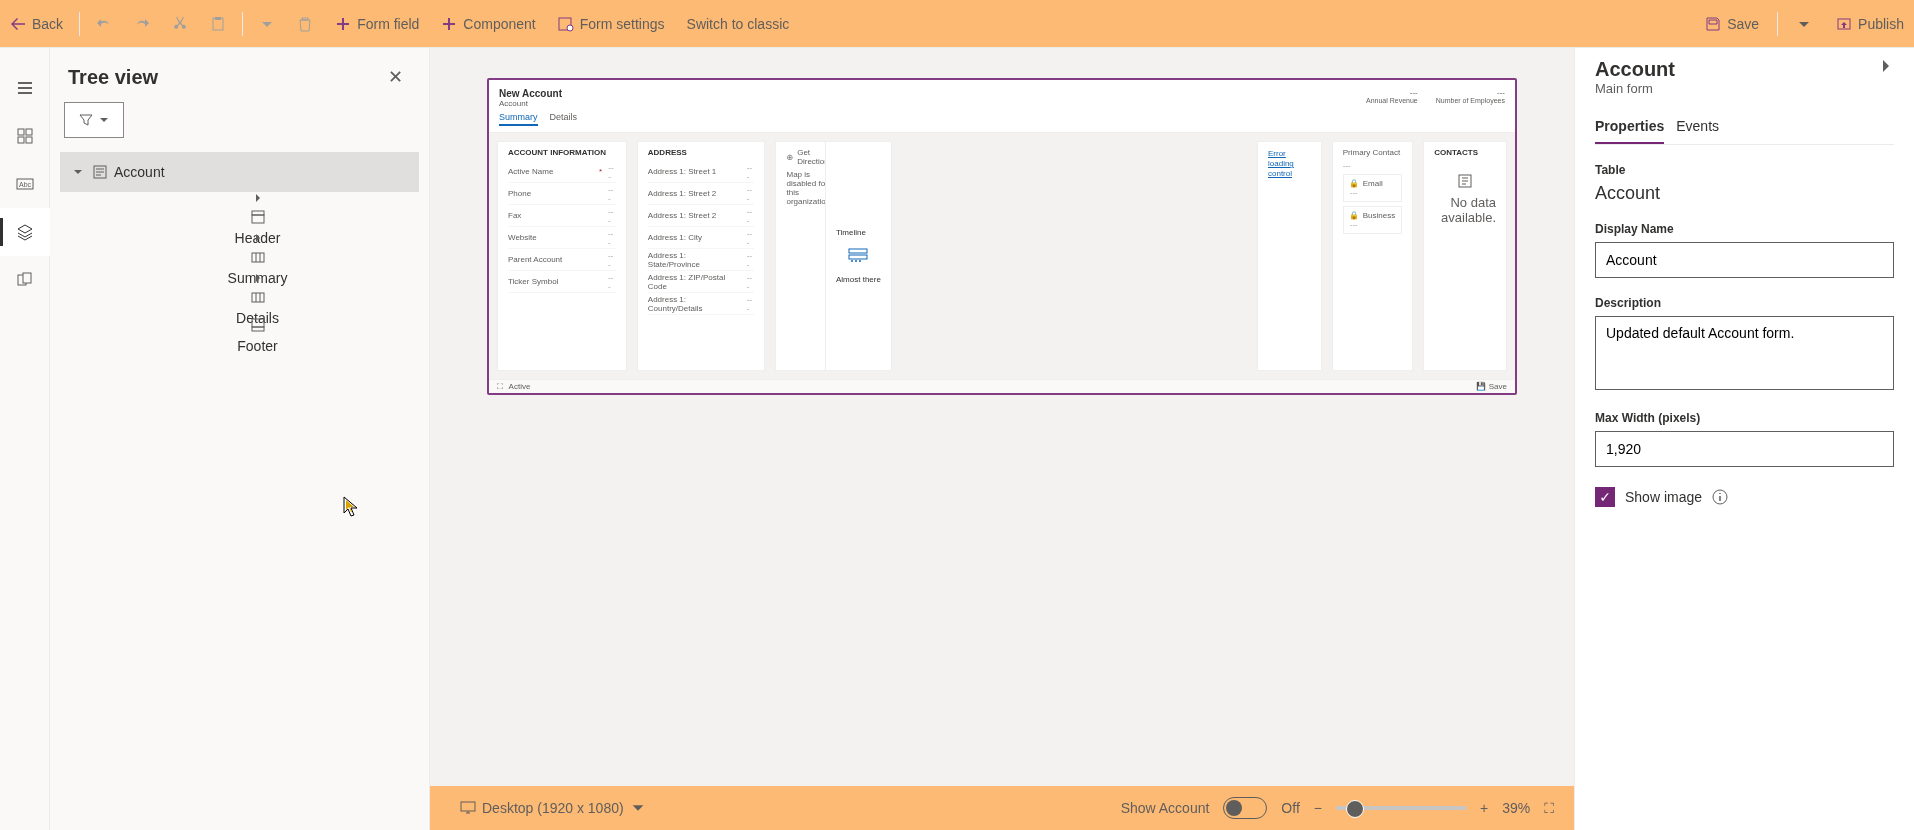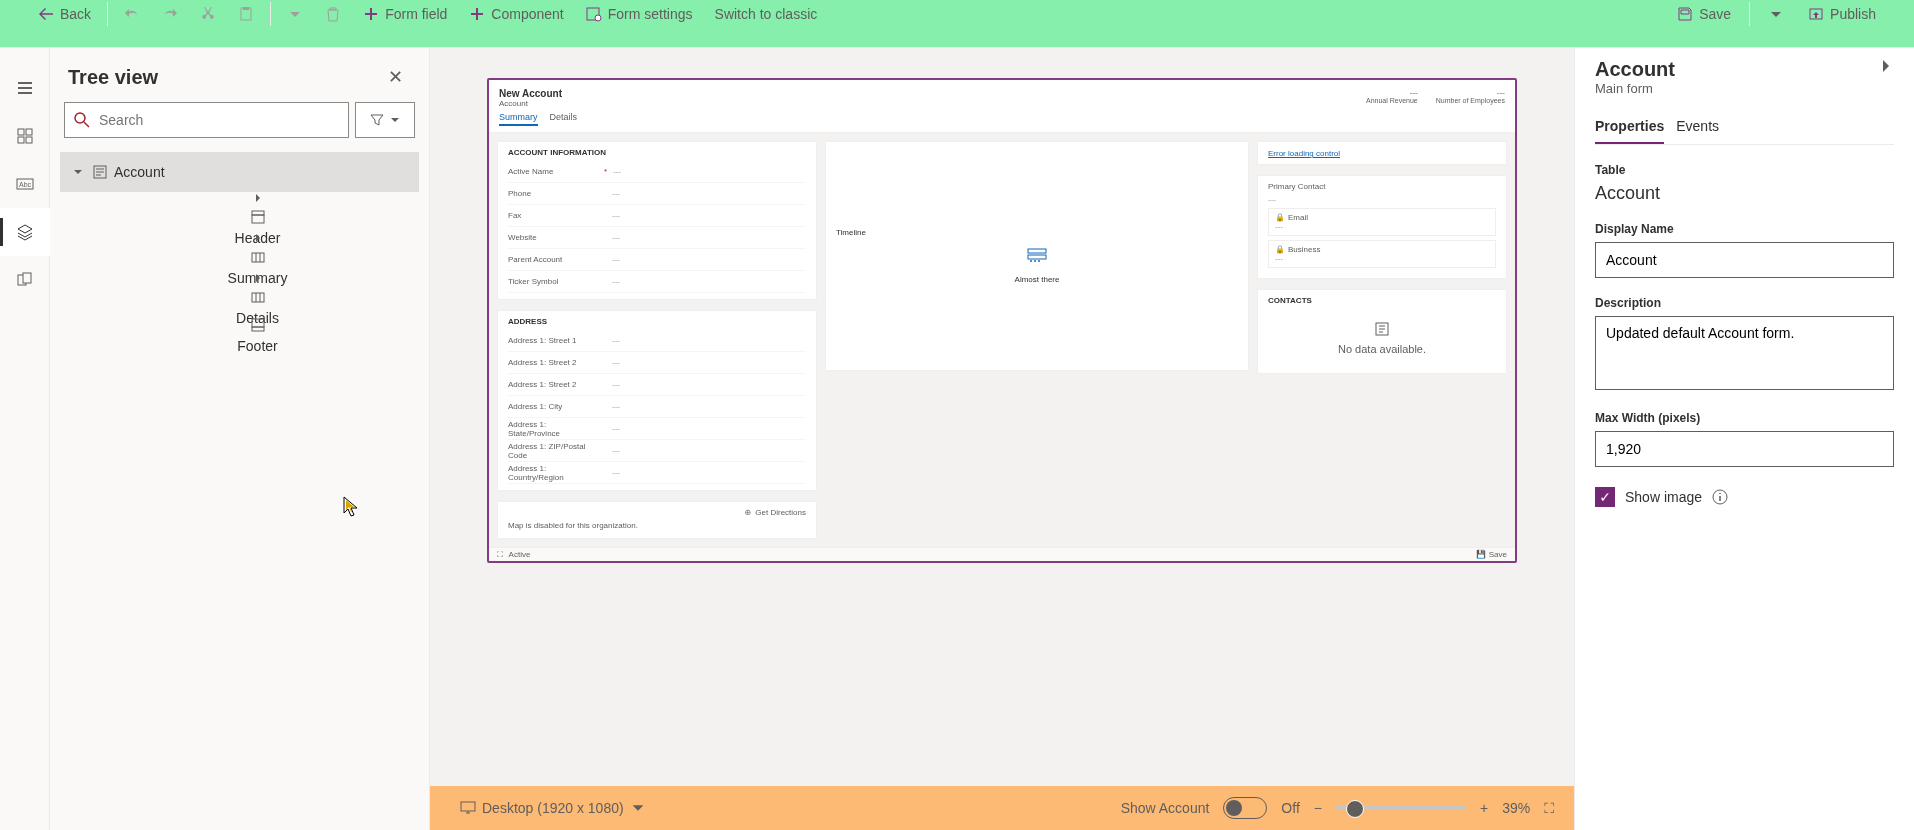--- a/index.html
+++ b/index.html
@@ -1,19 +1,19 @@
 <!DOCTYPE html>
 <html><head>
 <meta charset="utf-8">
 <style>
 * { box-sizing: border-box; margin: 0; padding: 0; font-family: "Segoe UI", -apple-system, sans-serif; }
 body { background: #faf9f8; color: #323130; font-size: 14px; width: 1914px; height: 830px; overflow: hidden; }
 
 
-.top-bar { height: 48px; display: flex; align-items: flex-start; padding: 0 28px; border-bottom: 1px solid #edebe9; background: #86efac; }
+.top-bar { height: 48px; display: flex; align-items: center; padding: 0 0; border-bottom: 1px solid #edebe9; background: #fdba74; }
 .top-bar .left { display: flex; align-items: center; gap: 2px; }
 .top-bar .right { margin-left: auto; display: flex; align-items: center; gap: 4px; }
 .tb-btn { display: flex; align-items: center; gap: 6px; padding: 6px 10px; color: #605e5c; cursor: pointer; border-radius: 2px; }
 .tb-btn.disabled { color: #a19f9d; }
 .tb-btn svg { width: 16px; height: 16px; }
 .tb-divider { width: 1px; height: 24px; background: #edebe9; margin: 0 4px; }
 
 
 .layout { display: flex; height: 782px; }
 
@@ -48,35 +48,35 @@
 .form-header { padding: 8px 10px 2px 10px; display: flex; justify-content: space-between; }
 .fh-left .title { font-size: 10px; font-weight: 600; }
 .fh-left .sub { font-size: 8px; color: #605e5c; }
 .fh-right { display: flex; gap: 18px; text-align: right; }
 .fh-m .val { font-size: 8px; color: #605e5c; }
 .fh-m .lbl { font-size: 7px; color: #605e5c; }
 .form-tabs { display: flex; gap: 12px; padding: 0 10px 6px 10px; border-bottom: 1px solid #eee; }
 .form-tab { font-size: 9px; padding: 2px 0; color: #605e5c; }
 .form-tab.active { color: #1067b8; border-bottom: 2px solid #1067b8; }
 .form-body { padding: 8px; display: flex; gap: 8px; background: #f3f2f1; }
-.col { display: flex; flex-direction: column; gap: 10px; }
+.col { display: flex; flex-direction: row; gap: 10px; }
 .col1 { width: 320px; }
 .col2 { flex: 1; }
 .col3 { width: 250px; }
 .card { background: #fff; border: 1px solid #eee; padding: 6px 10px; }
 .card-title { font-size: 8px; font-weight: 600; margin-bottom: 4px; }
 .frow { display: flex; align-items: center; min-height: 22px; border-bottom: 1px solid #f5f5f5; }
 .frow .fl { width: 90px; font-size: 8px; color: #605e5c; }
 .frow .req { color: #a4262c; margin: 0 6px; font-size: 8px; }
 .frow .fv { color: #a19f9d; font-size: 8px; }
 .timeline-card { display: flex; flex-direction: column; align-items: center; justify-content: center; height: 230px; }
 .timeline-card .tl-title { align-self: flex-start; font-size: 8px; margin-bottom: 6px; }
 .tl-icon { width: 24px; height: 24px; color: #1067b8; margin-bottom: 8px; }
 .err { color: #1067b8; text-decoration: underline; font-size: 8px; }
-.nodata { display: flex; flex-direction: column; align-items: center; padding: 12px 0; color: #605e5c; font-size: 11px; gap: 6px; }
+.nodata { display: flex; flex-direction: column; align-items: center; padding: 12px 0; color: #605e5c; font-size: 13px; gap: 6px; text-align: right; }
 .get-dir { display: flex; justify-content: flex-end; align-items: center; gap: 4px; color: #605e5c; font-size: 8px; padding: 6px 10px 2px; }
 .map-dis { font-size: 8px; color: #605e5c; padding: 2px 10px 8px; }
 .form-foot { height: 14px; border-top: 1px solid #eee; display: flex; align-items: center; padding: 0 8px; font-size: 8px; color: #605e5c; background: #faf9f8;}
 .form-foot .save-foot { margin-left: auto; }
 .lock-field { border: 1px solid #eee; margin: 4px 0; padding: 4px 6px; }
 .lock-field .lfh { display: flex; align-items: center; gap: 3px; font-size: 8px; color: #605e5c; }
 
 
 .status-bar { height: 44px; display: flex; align-items: center; padding: 0 20px; gap: 20px; color: #605e5c; font-size: 14px; background: #fdba74; }
 .status-bar .mid { margin-left: auto; display: flex; align-items: center; gap: 14px; }
@@ -229,27 +229,20 @@
         </svg>
       </div>
   </div>
 
   <div class="tree-panel">
     <div class="tree-head">
       <h2>Tree view</h2>
       <span class="close-x">✕</span>
     </div>
     <div class="tree-search-row">
-      <div class="search-box">
-        <svg viewBox="0 0 18 18">
-            <circle cx="7" cy="7" r="5" stroke="#a4262c" fill="none" stroke-width="1.5"></circle>
-            <path d="M11 11l5 5" stroke="#a4262c" stroke-width="1.5"></path>
-          </svg>
-        <input type="text" placeholder="Search" style="">
-      </div>
       <div class="filter-btn">
         <svg width="16" height="16" viewBox="0 0 16 16">
             <path d="M2 3h12l-4 5v5l-4-2V8z" stroke="#605e5c" fill="none"></path>
           </svg>
         <svg width="12" height="12" viewBox="0 0 12 12">
             <path d="M2 4l4 4 4-4z" fill="#605e5c"></path>
           </svg>
       </div>
     </div>
     <div class="tree-list">
@@ -413,21 +406,21 @@
                     <span class="fl">Address 1: State/Province</span>
                     <span style="width:14px"></span>
                     <span class="fv">---</span>
                   </div>
                   <div class="frow">
                     <span class="fl">Address 1: ZIP/Postal Code</span>
                     <span style="width:14px"></span>
                     <span class="fv">---</span>
                   </div>
                   <div class="frow">
-                    <span class="fl">Address 1: Country/Region</span>
+                    <span class="fl">Address 1: Country/Details</span>
                     <span style="width:14px"></span>
                     <span class="fv">---</span>
                   </div>
                 </div>
             </div>
             <div class="card" style="padding:0;">
               <div class="get-dir">
                   <span>⊕</span>
                   <span>Get Directions</span>
                 </div>

